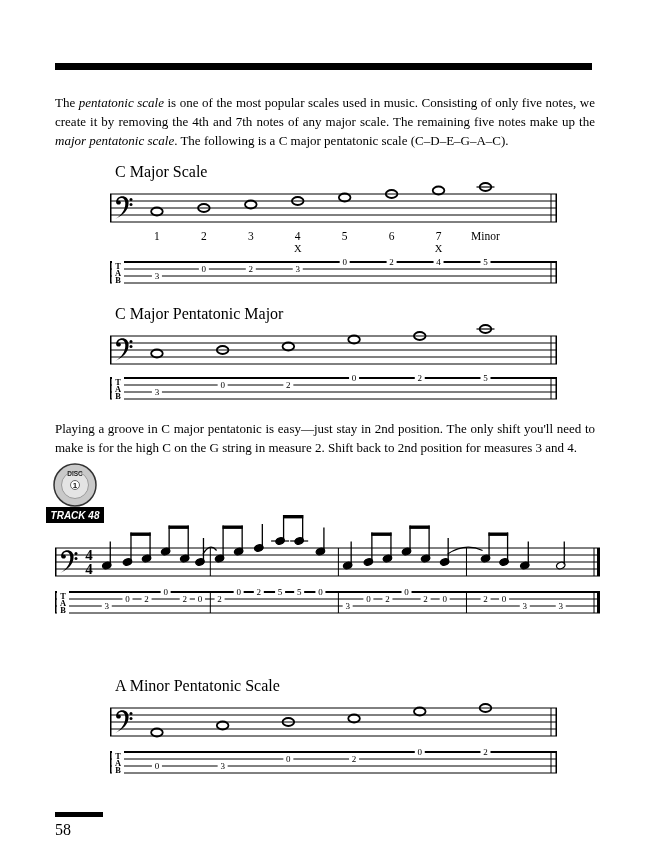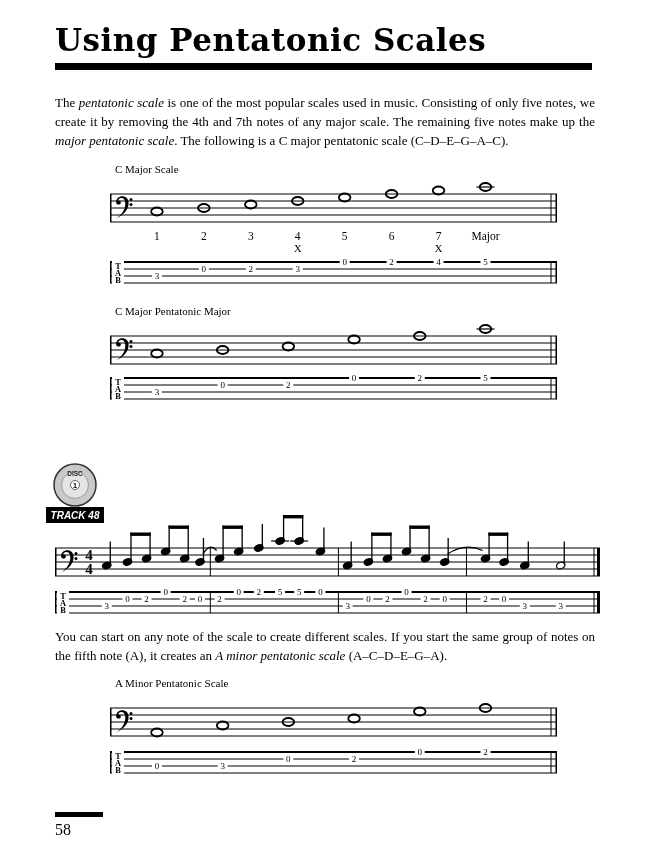--- a/index.html
+++ b/index.html
@@ -4,39 +4,38 @@
 <style>
   html,body{margin:0;padding:0;background:#fff}
   .page{position:relative;width:648px;height:864px;background:#fff;overflow:hidden;
         font-family:"Liberation Serif",serif;color:#000}
   .title{position:absolute;left:55px;top:22px;margin:0;
          font-family:"DejaVu Serif",serif;font-weight:bold;font-size:31px;letter-spacing:.5px}
   .title-rule{position:absolute;left:55px;top:63px;width:537px;height:7px;background:#000}
   .para{position:absolute;left:55px;width:540px;margin:0;
         font-size:13px;line-height:1.46;text-align:justify}
   .para em{font-style:italic}
-  .sys-label{position:absolute;font-size:11px}
+  .sys-label{position:absolute;font-size:16px}
   .render{position:absolute}
   .degrees{position:absolute}
   .deg{position:absolute;top:0;transform:translateX(-50%);font-size:11.5px;white-space:nowrap}
   .xmark{position:absolute;top:13px;transform:translateX(-50%);font-size:10.5px}
   .badge{position:absolute}
   .disc-word{font-family:"Liberation Sans",sans-serif;font-weight:bold;font-size:6.5px;fill:#222}
   .disc-num{font-family:"Liberation Sans",sans-serif;font-weight:bold;font-size:8px;fill:#111}
   .track-text{font-family:"Liberation Sans",sans-serif;font-weight:bold;font-style:italic;
               font-size:10px;fill:#fff}
   .bottom-rule{position:absolute;left:55px;top:812px;width:48px;height:5px;background:#000}
   .page-number{position:absolute;left:55px;top:821px;font-size:16px}
 </style>
 </head>
 <body>
 
 <div class="page">
 
-  <h1 class="title">Using Pentatonic Scales</h1>
   <div class="title-rule"></div>
 
   <p class="para" style="top:94px"><span>The </span><em>pentatonic scale</em><span> is one of the most popular scales used in music. Consisting of only five notes, we create it by removing the 4th and 7th notes of any major scale. The remaining five notes make up the </span><em>major pentatonic scale</em><span>. The following is a C major pentatonic scale (C–D–E–G–A–C).</span></p>
 
   <div class="sys-label" style="left:115px;top:163px">C Major Scale</div>
   <div class="render" style="left:110px;top:180px;width:447px;height:50px"><svg width="447" height="50" viewBox="0 0 447 50" xmlns="http://www.w3.org/2000/svg">
         <line x1="0" y1="14" x2="447" y2="14" stroke="#000" stroke-width="1"></line>
         <line x1="0" y1="21" x2="447" y2="21" stroke="#000" stroke-width="1"></line>
         <line x1="0" y1="28" x2="447" y2="28" stroke="#000" stroke-width="1"></line>
         <line x1="0" y1="35" x2="447" y2="35" stroke="#000" stroke-width="1"></line>
@@ -60,21 +59,21 @@
         <ellipse cx="375.47999999999996" cy="7" rx="5.8" ry="4" fill="none" stroke="#000" stroke-width="1.8"></ellipse>
       </svg></div>
   <div class="degrees" style="left:110px;top:230px;width:447px;height:27px">
       <span class="deg" style="left:10.5%">1</span>
       <span class="deg" style="left:21%">2</span>
       <span class="deg" style="left:31.5%">3</span>
       <span class="deg" style="left:42%">4</span>
       <span class="deg" style="left:52.5%">5</span>
       <span class="deg" style="left:63%">6</span>
       <span class="deg" style="left:73.5%">7</span>
-      <span class="deg" style="left:84%">Major</span>
+      <span class="deg" style="left:84%">Minor</span>
       <span class="xmark" style="left:42%">X</span>
       <span class="xmark" style="left:73.5%">X</span>
     </div>
   <div class="render" style="left:110px;top:258px;width:447px;height:30px"><svg width="447" height="30" viewBox="0 0 447 30" xmlns="http://www.w3.org/2000/svg">
         <line x1="0" y1="4" x2="447" y2="4" stroke="#000" stroke-width="2.2"></line>
         <line x1="0" y1="11" x2="447" y2="11" stroke="#000" stroke-width="1"></line>
         <line x1="0" y1="18" x2="447" y2="18" stroke="#000" stroke-width="1"></line>
         <line x1="0" y1="25" x2="447" y2="25" stroke="#000" stroke-width="1"></line>
         <line x1="0.75" y1="4" x2="0.75" y2="25" stroke="#000" stroke-width="1.5"></line>
         <line x1="441" y1="4" x2="441" y2="25" stroke="#000" stroke-width="1"></line>
@@ -143,20 +142,21 @@
         <rect x="173.353" y="6.4" width="10" height="9.2" fill="#fff"></rect>
         <text x="178.353" y="14" text-anchor="middle" font-family="Liberation Serif, serif" font-size="9" font-weight="normal">2</text>
         <rect x="239.062" y="-0.5999999999999996" width="10" height="9.2" fill="#fff"></rect>
         <text x="244.062" y="7" text-anchor="middle" font-family="Liberation Serif, serif" font-size="9" font-weight="normal">0</text>
         <rect x="304.77099999999996" y="-0.5999999999999996" width="10" height="9.2" fill="#fff"></rect>
         <text x="309.77099999999996" y="7" text-anchor="middle" font-family="Liberation Serif, serif" font-size="9" font-weight="normal">2</text>
         <rect x="370.47999999999996" y="-0.5999999999999996" width="10" height="9.2" fill="#fff"></rect>
         <text x="375.47999999999996" y="7" text-anchor="middle" font-family="Liberation Serif, serif" font-size="9" font-weight="normal">5</text>
       </svg></div>
 
+  <p class="para" style="top:420px"><span>Playing a groove in C major pentatonic is easy—just stay in 2nd position. The only shift you'll need to make is for the high C on the G string in measure 2. Shift back to 2nd position for measures 3 and 4.</span></p>
 
   <svg class="badge" style="left:44px;top:460px" width="62" height="66" viewBox="0 0 62 66">
     <circle cx="31" cy="25" r="21" fill="#c9c9c9" stroke="#333" stroke-width="1.5"></circle>
     <circle cx="31" cy="25" r="13.5" fill="#e4e4e4" stroke="#9a9a9a" stroke-width="1"></circle>
     <circle cx="31" cy="25" r="4.5" fill="#fff" stroke="#666" stroke-width="1"></circle>
     <text x="31" y="16" text-anchor="middle" class="disc-word">DISC</text>
     <text x="31" y="28.3" text-anchor="middle" class="disc-num">1</text>
     <rect x="2" y="47" width="58" height="16" fill="#000"></rect>
     <text x="31" y="59" text-anchor="middle" class="track-text">TRACK 48</text>
   </svg>
@@ -334,21 +334,20 @@
         <rect x="425.55" y="6.4" width="10" height="9.2" fill="#fff"></rect>
         <text x="430.55" y="14" text-anchor="middle" font-family="Liberation Serif, serif" font-size="9" font-weight="normal">2</text>
         <rect x="444.08" y="6.4" width="10" height="9.2" fill="#fff"></rect>
         <text x="449.08" y="14" text-anchor="middle" font-family="Liberation Serif, serif" font-size="9" font-weight="normal">0</text>
         <rect x="464.79" y="13.4" width="10" height="9.2" fill="#fff"></rect>
         <text x="469.79" y="21" text-anchor="middle" font-family="Liberation Serif, serif" font-size="9" font-weight="normal">3</text>
         <rect x="500.76000000000005" y="13.4" width="10" height="9.2" fill="#fff"></rect>
         <text x="505.76000000000005" y="21" text-anchor="middle" font-family="Liberation Serif, serif" font-size="9" font-weight="normal">3</text>
       </svg></div>
 
-  <p class="para" style="top:628px"><span>You can start on any note of the scale to create different scales. If you start the same group of notes on the fifth note (A), it creates an </span><em>A minor pentatonic scale</em><span> (A–C–D–E–G–A).</span></p>
 
   <div class="sys-label" style="left:115px;top:677px">A Minor Pentatonic Scale</div>
   <div class="render" style="left:110px;top:694px;width:447px;height:50px"><svg width="447" height="50" viewBox="0 0 447 50" xmlns="http://www.w3.org/2000/svg">
         <line x1="0" y1="14" x2="447" y2="14" stroke="#000" stroke-width="1"></line>
         <line x1="0" y1="21" x2="447" y2="21" stroke="#000" stroke-width="1"></line>
         <line x1="0" y1="28" x2="447" y2="28" stroke="#000" stroke-width="1"></line>
         <line x1="0" y1="35" x2="447" y2="35" stroke="#000" stroke-width="1"></line>
         <line x1="0" y1="42" x2="447" y2="42" stroke="#000" stroke-width="1"></line>
         <line x1="0.75" y1="14" x2="0.75" y2="42" stroke="#000" stroke-width="1.5"></line>
         <line x1="441" y1="14" x2="441" y2="42" stroke="#000" stroke-width="1"></line>

